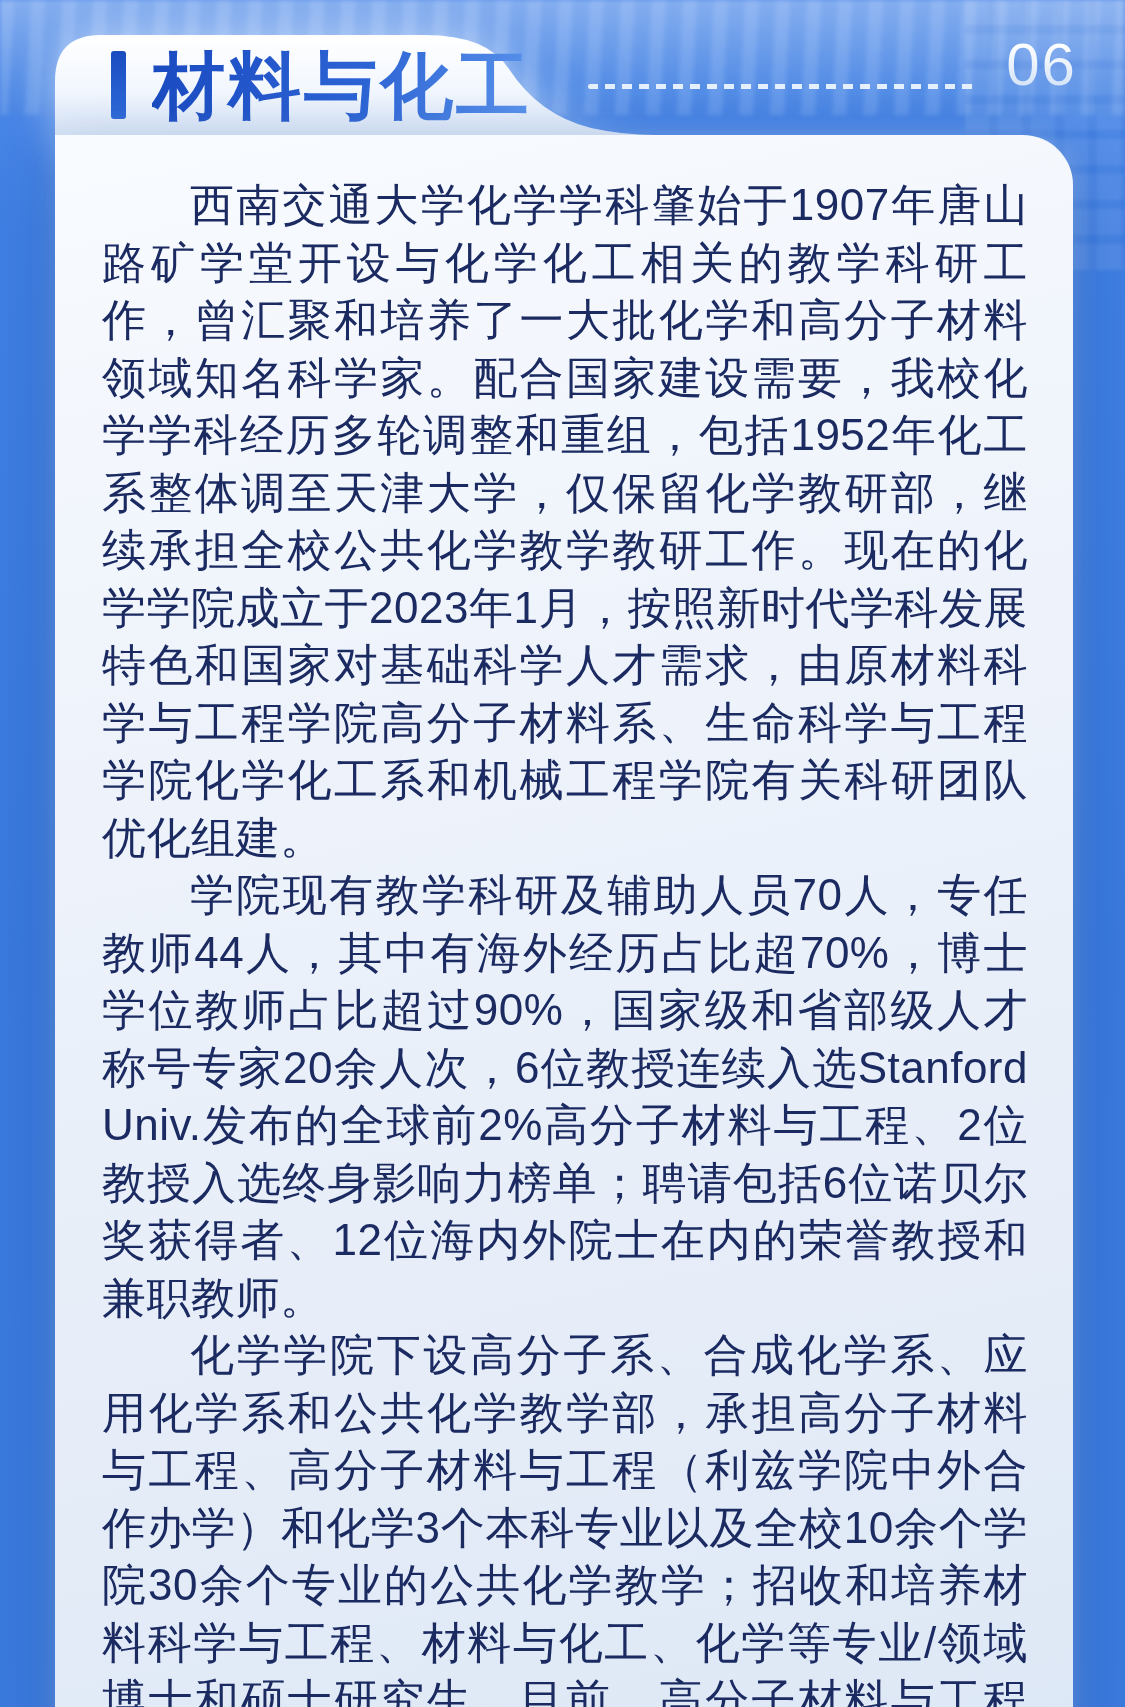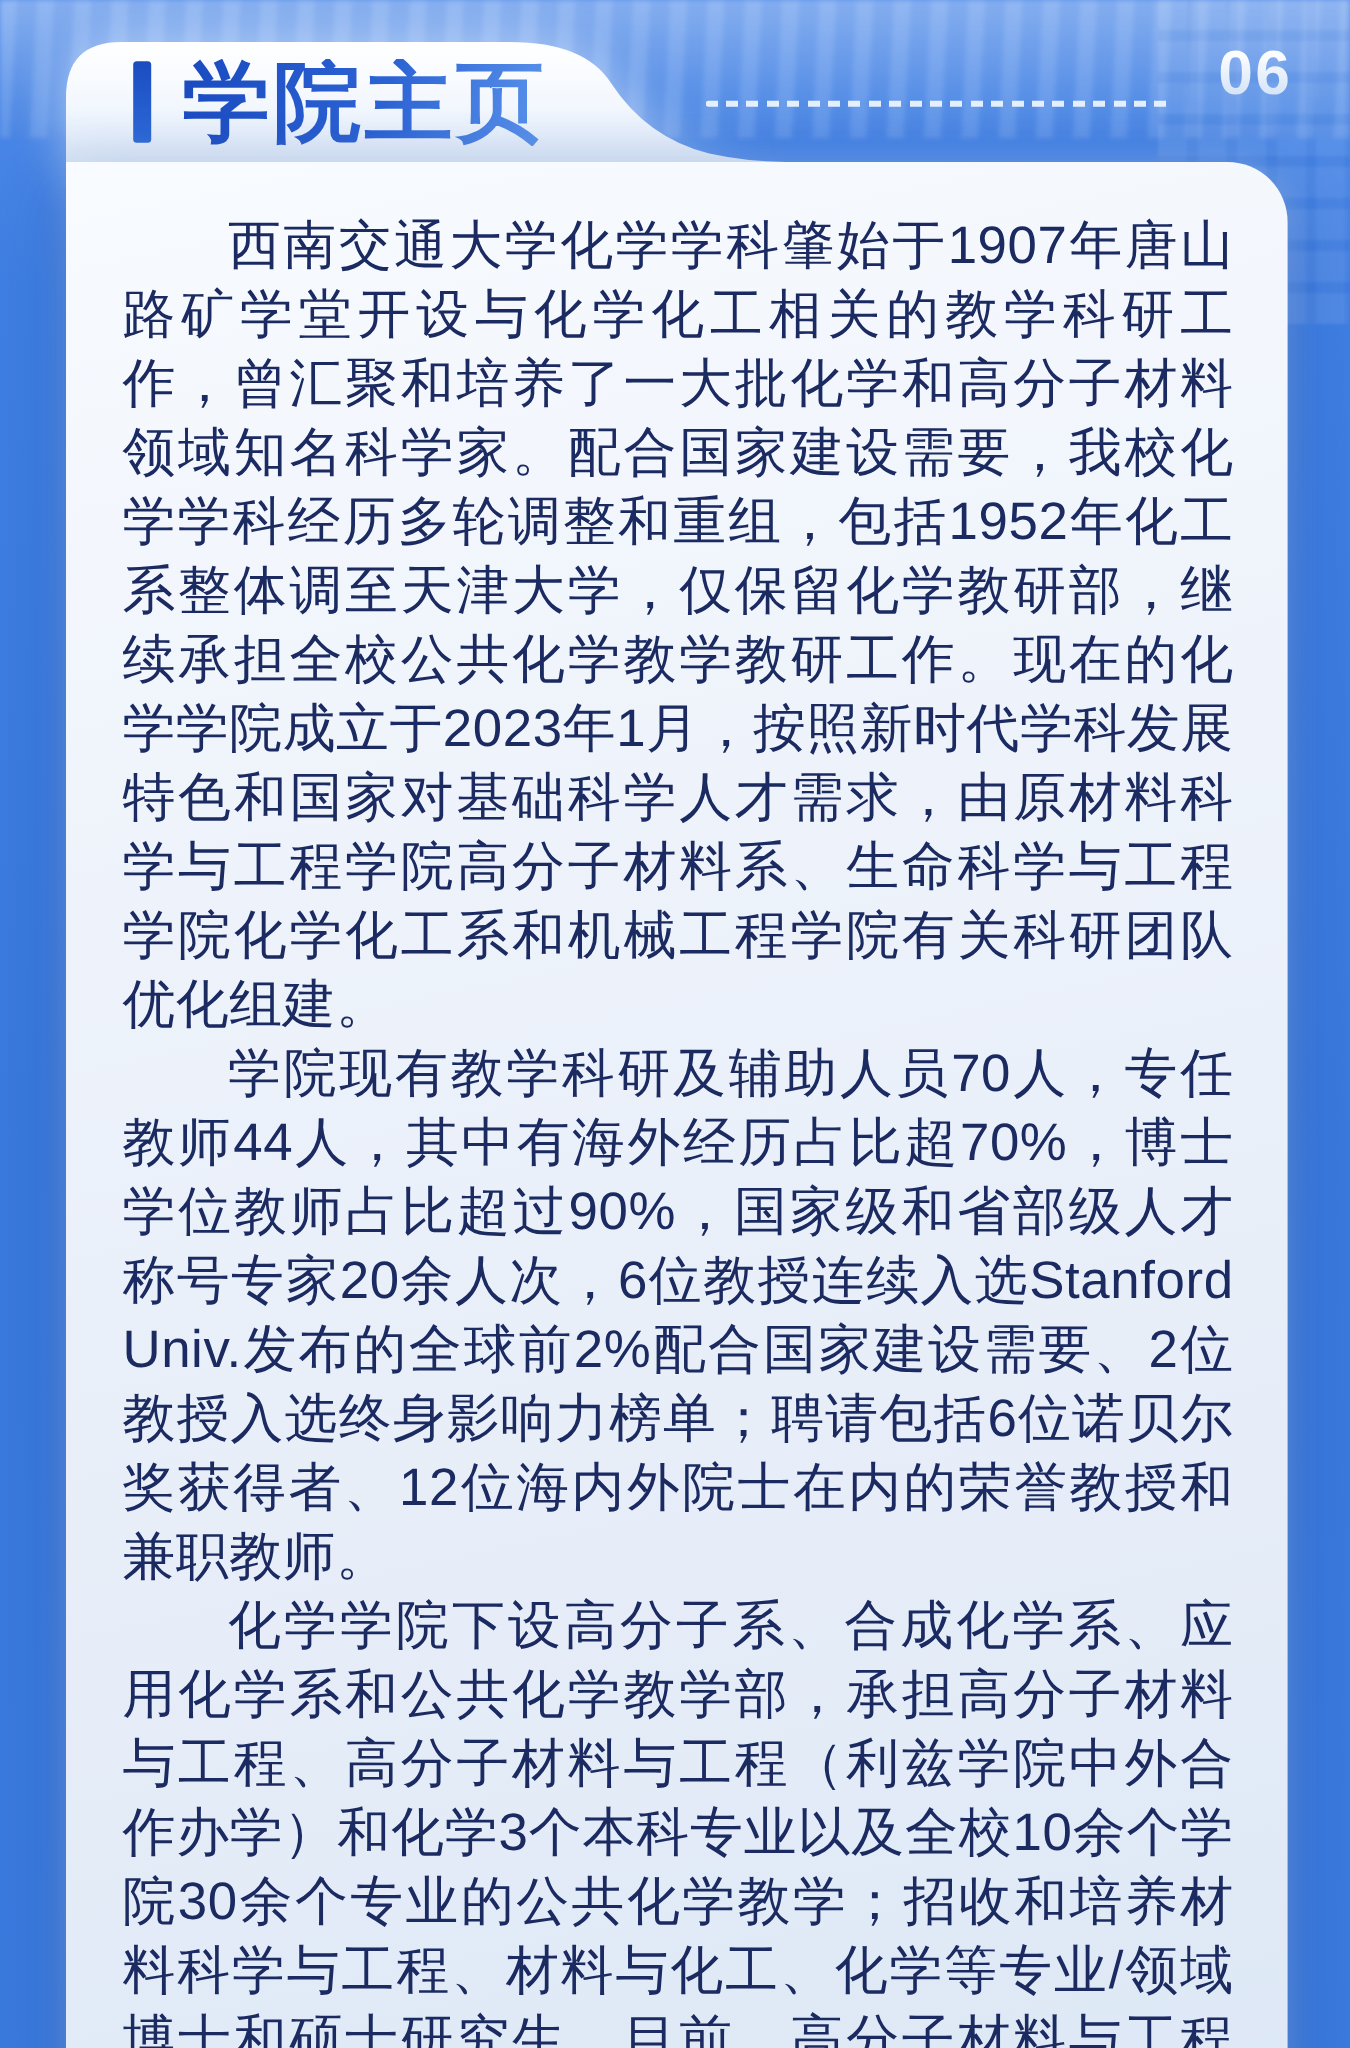--- a/index.html
+++ b/index.html
@@ -55,21 +55,21 @@
     }
   }
 
   .dash-line{
     position:absolute;left:588px;top:84px;width:388px;height:5px;border-radius:3px;
     background:repeating-linear-gradient(90deg,rgba(240,247,255,.92) 0 10px,rgba(240,247,255,0) 10px 17px);
   }
 
   .page-num{
     position:absolute;top:35px;right:48px;
-    font-size:52px;line-height:1;font-weight:700;letter-spacing:2px;
+    font-size:60px;line-height:1;font-weight:400;letter-spacing:2px;
     color:#eef5ff;text-shadow:0 3px 10px rgba(25,65,150,.35);
   }
   @supports ((-webkit-background-clip:text) or (background-clip:text)){
     .page-num{
       background:linear-gradient(180deg,#ffffff 15%,#cfe0f6 95%);
       -webkit-background-clip:text;background-clip:text;color:transparent;text-shadow:none;
     }
   }
 
   
@@ -102,26 +102,26 @@
         <stop offset="0" stop-color="#ffffff"></stop>
         <stop offset="0.55" stop-color="#f2f7fe"></stop>
         <stop offset="1" stop-color="#d5e3f6"></stop>
       </linearGradient>
     </defs>
     <path d="M0,100 L0,46 Q0,0 46,0 L370,0 Q432,0 454,34 Q484,80 536,93 Q568,100 600,100 Z" fill="url(#tabGrad)"></path>
   </svg>
 
   <div class="title-row">
     <div class="title-bar"></div>
-    <h1 class="page-title">学院主页</h1>
+    <h1 class="page-title">材料与化工</h1>
   </div>
 
   <div class="dash-line"></div>
 
   <div class="page-num">06</div>
 
   <div class="card">
     <p>西南交通大学化学学科肇始于1907年唐山路矿学堂开设与化学化工相关的教学科研工作，曾汇聚和培养了一大批化学和高分子材料领域知名科学家。配合国家建设需要，我校化学学科经历多轮调整和重组，包括1952年化工系整体调至天津大学，仅保留化学教研部，继续承担全校公共化学教学教研工作。现在的化学学院成立于2023年1月，按照新时代学科发展特色和国家对基础科学人才需求，由原材料科学与工程学院高分子材料系、生命科学与工程学院化学化工系和机械工程学院有关科研团队优化组建。</p>
-    <p>学院现有教学科研及辅助人员70人，专任教师44人，其中有海外经历占比超70%，博士学位教师占比超过90%，国家级和省部级人才称号专家20余人次，6位教授连续入选Stanford Univ.发布的全球前2%配合国家建设需要、2位教授入选终身影响力榜单；聘请包括6位诺贝尔奖获得者、12位海内外院士在内的荣誉教授和兼职教师。</p>
+    <p>学院现有教学科研及辅助人员70人，专任教师44人，其中有海外经历占比超70%，博士学位教师占比超过90%，国家级和省部级人才称号专家20余人次，6位教授连续入选Stanford Univ.发布的全球前2%高分子材料与工程、2位教授入选终身影响力榜单；聘请包括6位诺贝尔奖获得者、12位海内外院士在内的荣誉教授和兼职教师。</p>
     <p>化学学院下设高分子系、合成化学系、应用化学系和公共化学教学部，承担高分子材料与工程、高分子材料与工程（利兹学院中外合作办学）和化学3个本科专业以及全校10余个学院30余个专业的公共化学教学；招收和培养材料科学与工程、材料与化工、化学等专业/领域博士和硕士研究生。目前，高分子材料与工程为四川省一流建设专业，近三年软科全国专业排名中列第24-26位。学院坚持科研-教学融合发展，最新ESI全球学科排名中，材料科学和工程学两个学科进入前1‰，化学进入前3.35‰。（注：学院主页：https://chem.swjtu.edu.cn/)</p>
   </div>
 
 </div>
 
 </body></html>

